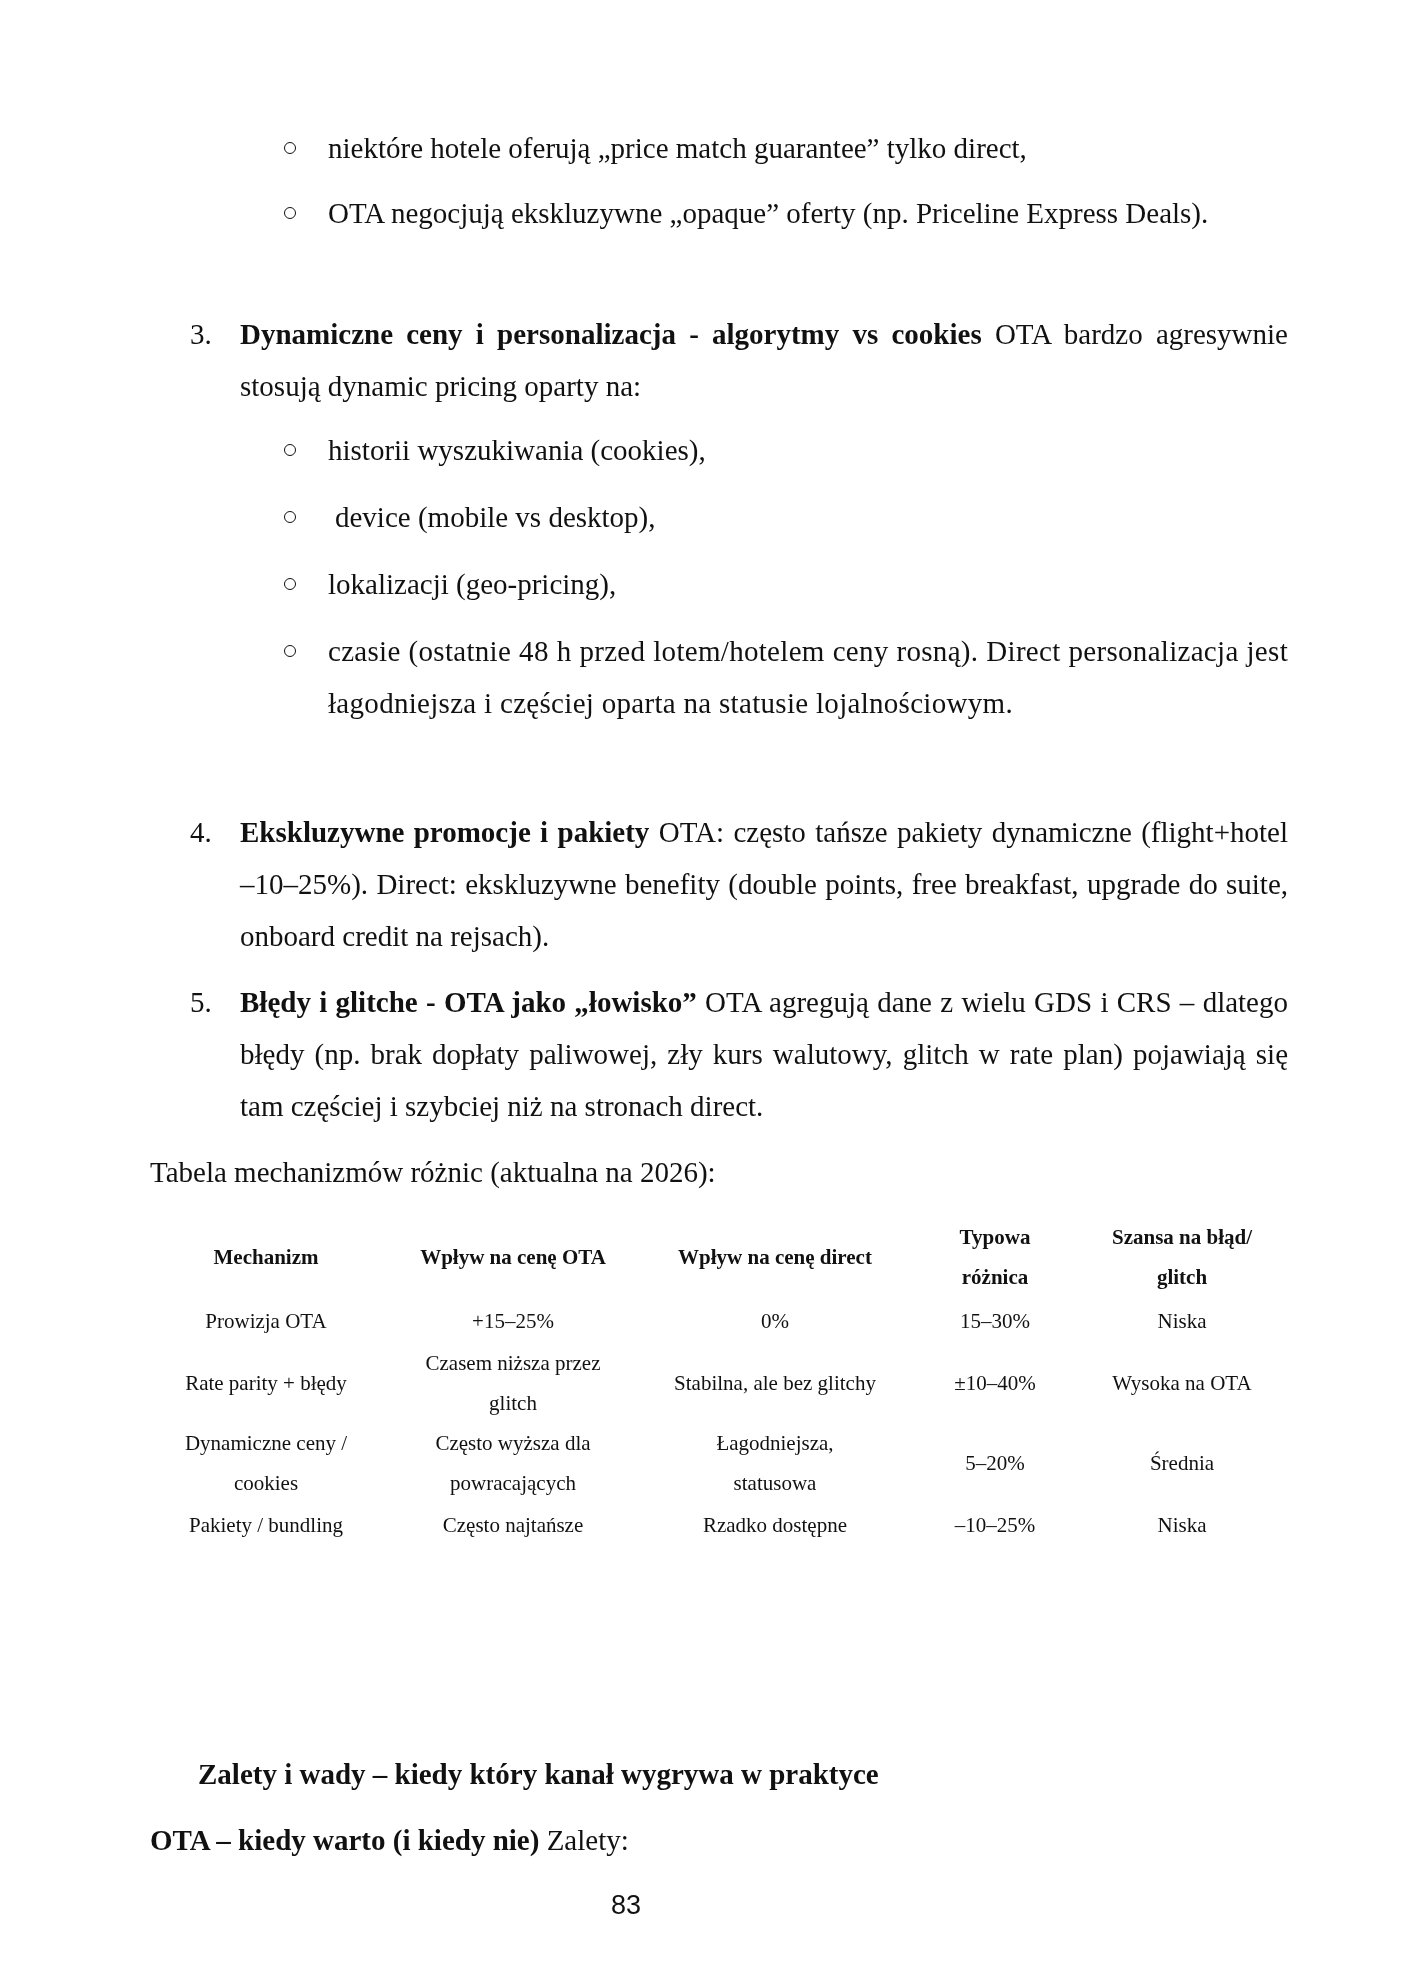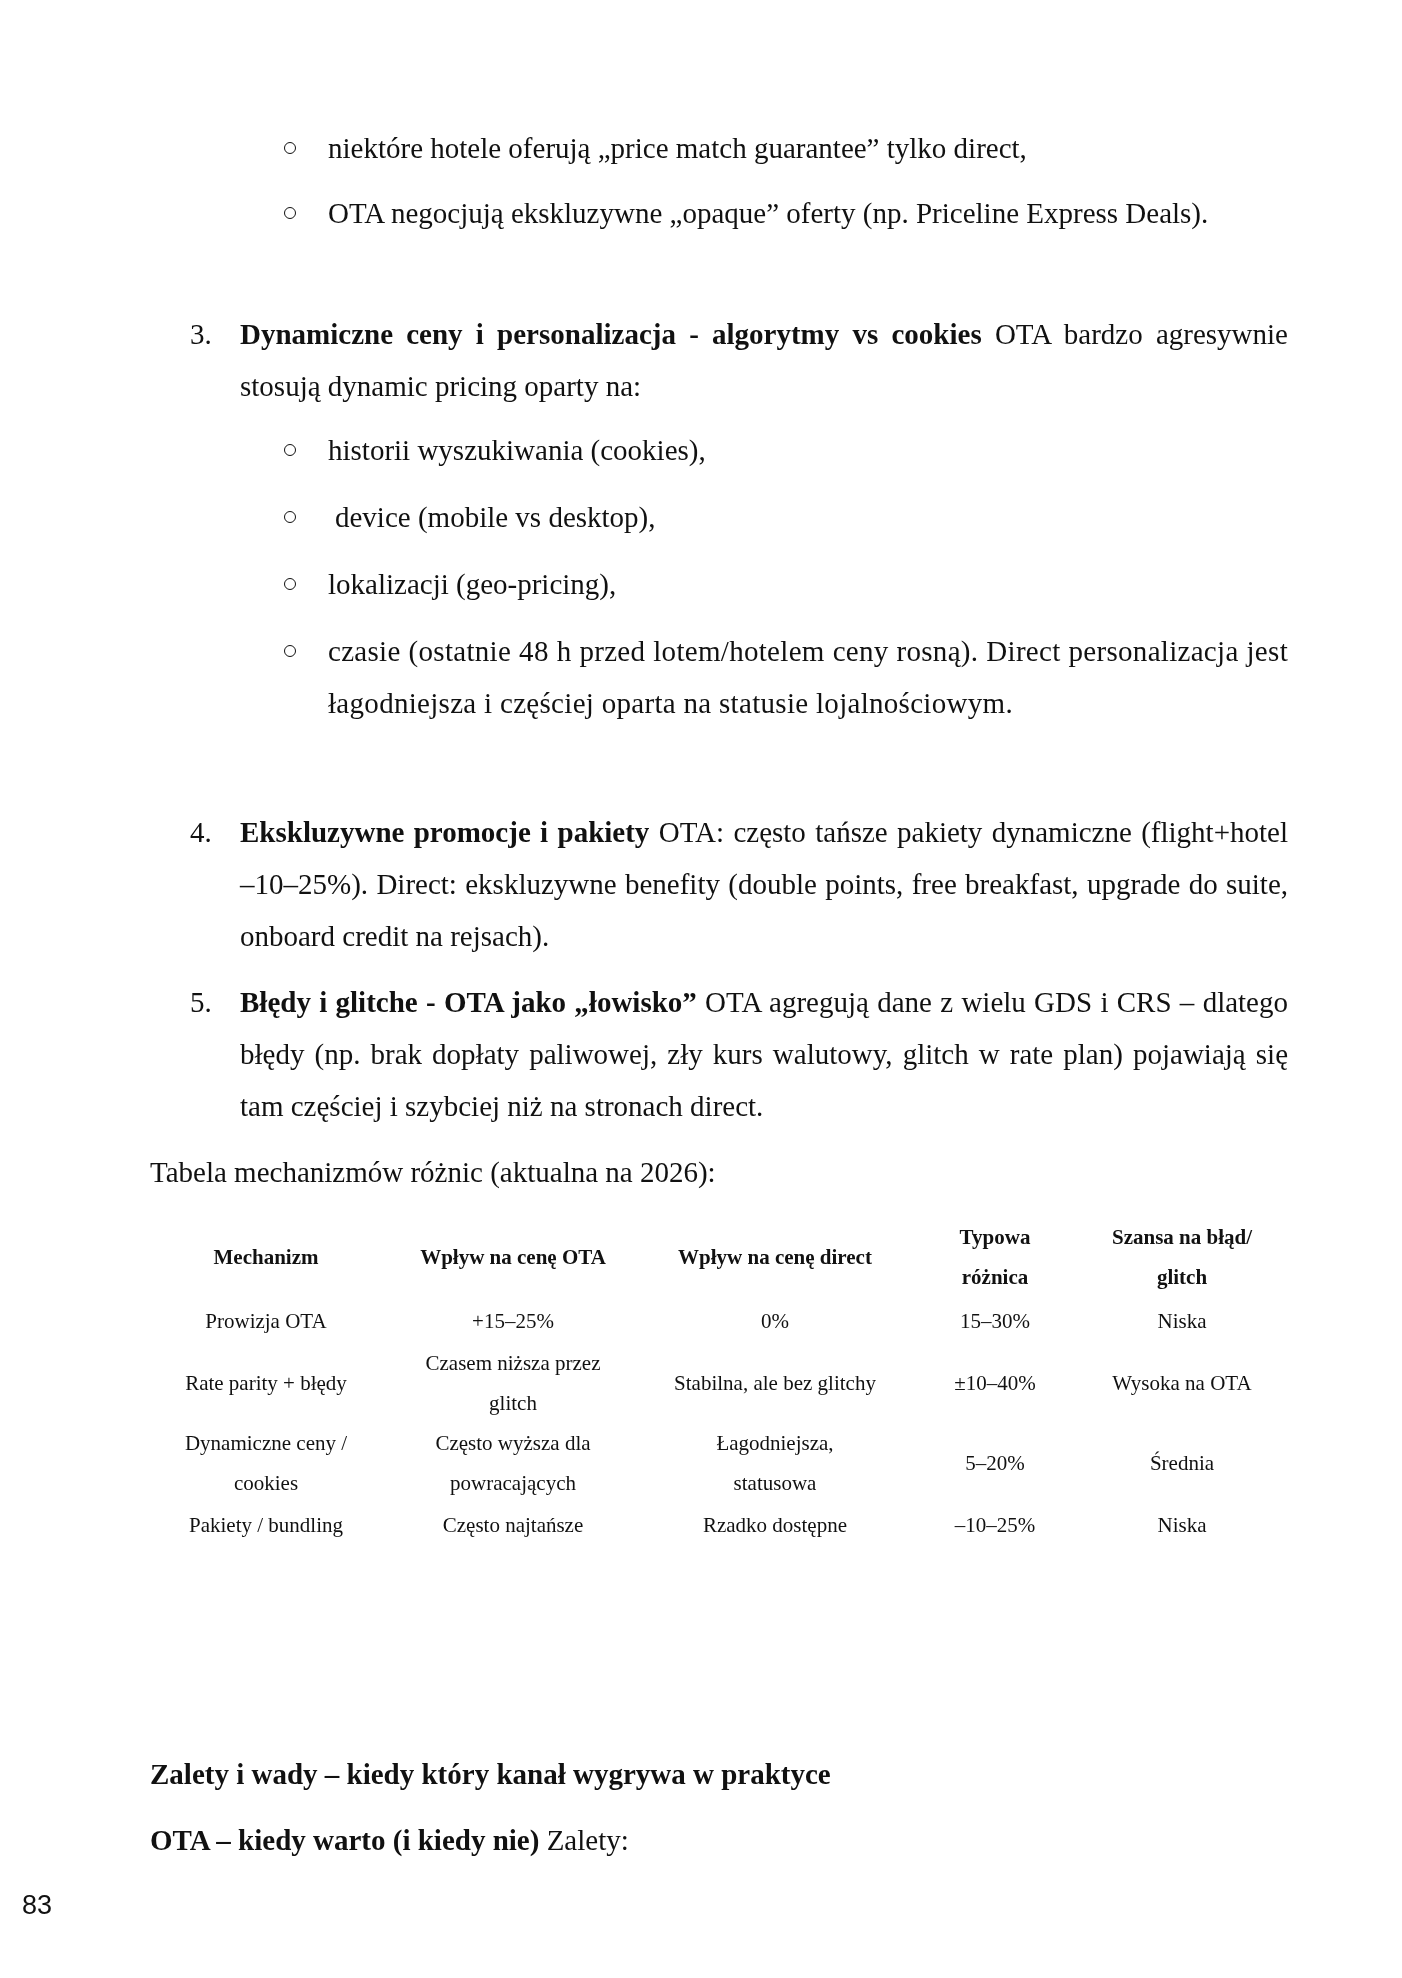--- a/index.html
+++ b/index.html
@@ -16,23 +16,23 @@
     border-radius: 50%; box-sizing: border-box;
   }
   .num { position: absolute; font-size: 29px; line-height: 52px; }
   b { font-weight: bold; }
   .tbl { position: absolute; left: 150px; top: 1215px; width: 1130px; border-collapse: collapse; }
   .tbl th, .tbl td {
     text-align: center; vertical-align: middle; font-size: 21px; line-height: 40px;
     padding: 2px 6px;
   }
   .tbl th { font-weight: bold; }
-  .heading { position: absolute; font-size: 29px; line-height: 40px; font-weight: bold; }
-  .pagenum { position: absolute; left: 0; width: 1252px; top: 1890px; text-align: left;
-    font-family: "Liberation Sans", "DejaVu Sans", sans-serif; font-size: 27px; margin-left: 22px; }
+  .heading { position: absolute; font-size: 29px; line-height: 40px; font-weight: bold; margin-left: 48px; }
+  .pagenum { position: absolute; left: 0; width: 1252px; top: 1890px; text-align: center;
+    font-family: "Liberation Sans", "DejaVu Sans", sans-serif; font-size: 27px; }
 </style>
 </head>
 <body>
 
 <div class="page">
 
   <span class="bullet-mark" style="left:284px; top:142px;"></span>
   <div class="para" style="left:328px; top:122px; width:960px;">niektóre hotele oferują „price match guarantee” tylko direct,</div>
 
   <span class="bullet-mark" style="left:284px; top:207px;"></span>

